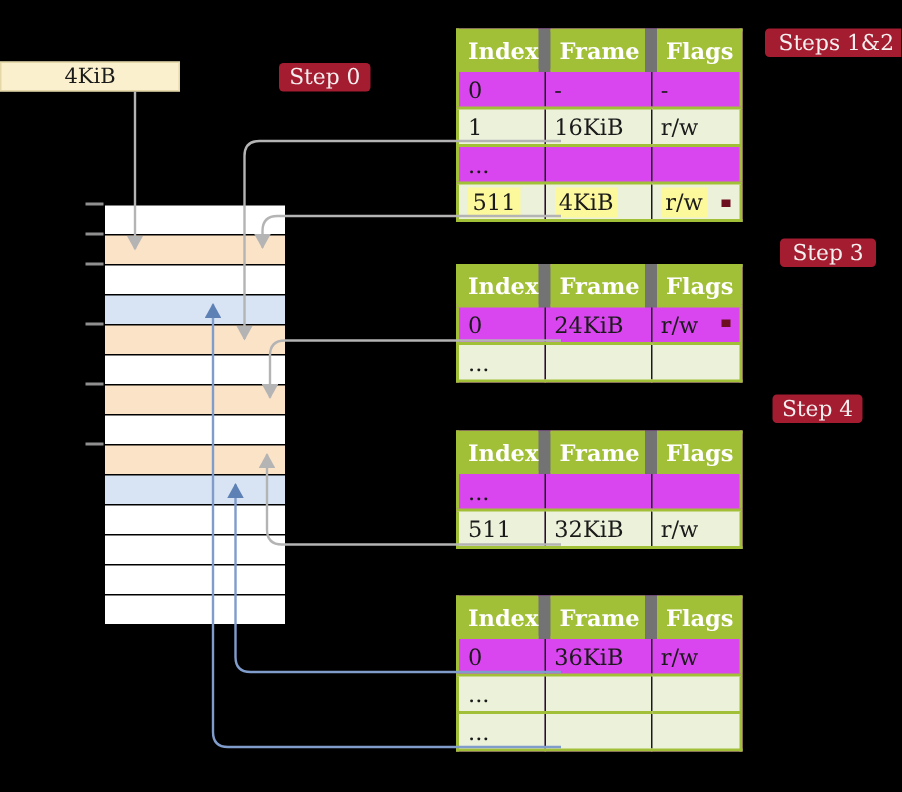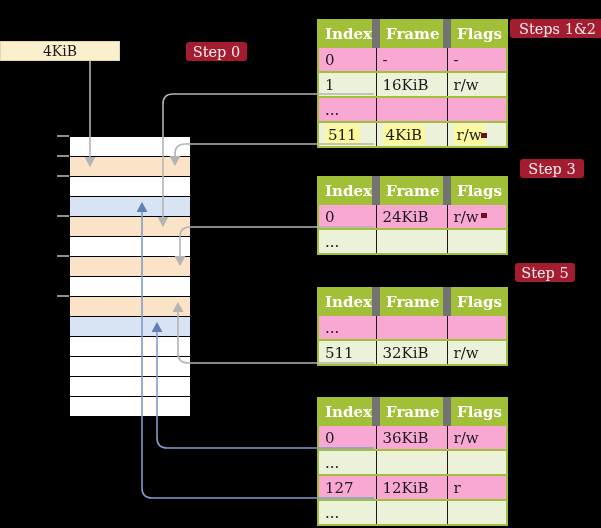--- a/index.html
+++ b/index.html
@@ -23,21 +23,21 @@
   
   .stack{position:absolute;left:70px;top:136px;width:120px;height:280px;background:#000;}
   .stack-row{width:120px;height:20px;box-sizing:border-box;border-top:1.5px solid #000;}
   .stack-row.white{background:#FFFFFF;}
   .stack-row.peach{background:#FBE3C8;}
   .stack-row.blue{background:#D8E4F4;}
 
   .tick{position:absolute;width:12px;height:2px;background:#8F8F8F;left:57px;}
 
   
-  .ptable{position:absolute;left:317px;border-collapse:collapse;background:#f9a8d4;
+  .ptable{position:absolute;left:304px;border-collapse:collapse;background:#d946ef;
           border:2px solid #A2C037;font-size:15px;color:#1a1a1a;table-layout:fixed;}
   .ptable th{background:#A2C037;color:#FFFFFF;font-weight:bold;text-align:left;
              height:25px;padding:0 0 0 6px;font-size:15px;border-left:8px solid #737373;}
   .ptable th:first-child{border-left:none;}
   .ptable td{height:23px;padding:0 0 0 6px;border-top:2px solid #A2C037;
              border-left:1px solid #1a1a1a;}
   .ptable td:first-child{border-left:none;}
   .ptable tr.alt td{background:#ECF2DA;}
   .col-index{width:47px;}
   .col-frame{width:57px;}
@@ -60,21 +60,21 @@
   <div id="step0" class="step-label">
     <span>Step 0</span>
   </div>
   <div id="steps12" class="step-label">
     <span>Steps 1&amp;2</span>
   </div>
   <div id="step3" class="step-label">
     <span>Step 3</span>
   </div>
   <div id="step4" class="step-label">
-    <span>Step 5</span>
+    <span>Step 4</span>
   </div>
 
   <div class="stack">
     <div class="stack-row white"></div>
     <div class="stack-row peach"></div>
     <div class="stack-row white"></div>
     <div class="stack-row blue"></div>
     <div class="stack-row peach"></div>
     <div class="stack-row white"></div>
     <div class="stack-row peach"></div>
@@ -173,25 +173,20 @@
     </tr>
     <tr>
       <td>0</td>
       <td>36KiB</td>
       <td>r/w</td>
     </tr>
     <tr class="alt">
       <td>...</td>
       <td></td>
       <td></td>
-    </tr>
-    <tr>
-      <td>127</td>
-      <td>12KiB</td>
-      <td>r</td>
     </tr>
     <tr class="alt">
       <td>...</td>
       <td></td>
       <td></td>
     </tr>
   </tbody>
     </table>
 
   <div class="red-dash" style="left:481px;top:133px"></div>

